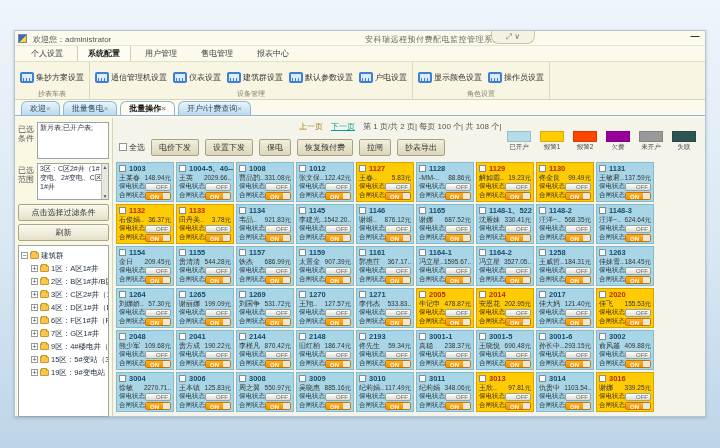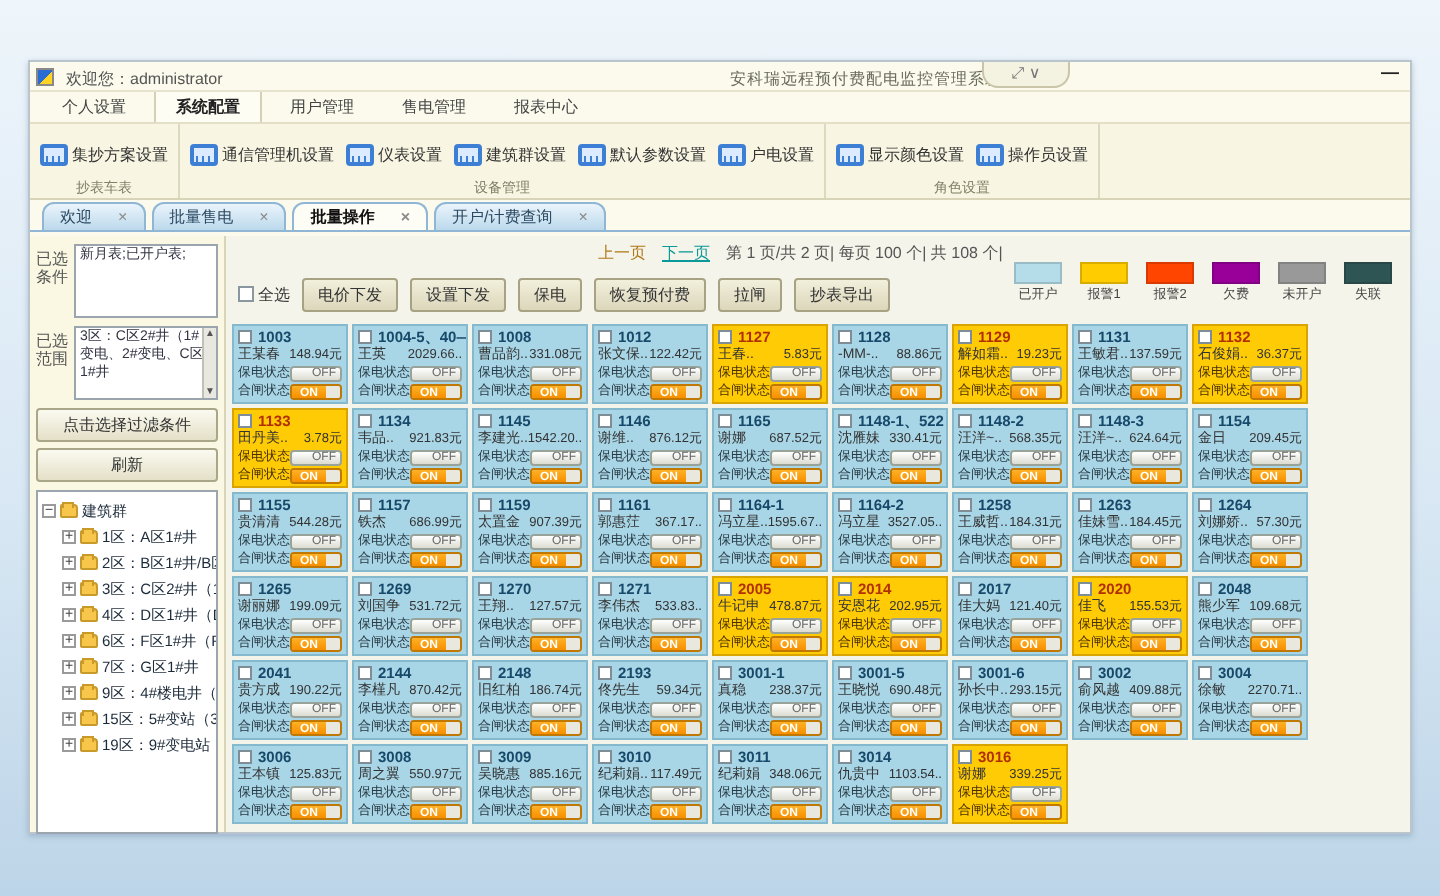--- a/index.html
+++ b/index.html
@@ -35,21 +35,21 @@
   .rbtn { display:flex; align-items:center; gap:2px; padding:1px 3px; font-size:8px; color:#333; cursor:default; }
   .ricon { width:14px; height:11px; background:#dcebff; border:2px solid #3e7fd6; border-radius:2px; position:relative; flex:none; }
   .ricon:after { content:""; position:absolute; left:1px; right:1px; bottom:0; height:3px;
                  background:repeating-linear-gradient(90deg,#3e7fd6 0 1px,transparent 1px 3px); }
   .rglabel { position:absolute; left:0; right:0; bottom:0; text-align:center; font-size:7px; color:#83806a; }
   .rfill { flex:1; }
 
   
   .tabstrip { position:relative; height:16px; background:#fbfaec; border-bottom:1px solid #8fb6d4;
               display:flex; align-items:flex-end; padding-left:6px; gap:3px; }
-  .ttab { display:flex; align-items:center; gap:13px; height:14px; padding:0 8px; font-size:8px; color:#2c4a63;
+  .ttab { display:flex; align-items:center; gap:0; height:14px; padding:0 8px; font-size:8px; color:#2c4a63;
           background:linear-gradient(180deg,#eaf4fb,#bcd9ec); border:1px solid #8fb6d4; border-bottom:none;
           border-radius:6px 6px 0 0; }
   .ttab.active { background:#fdfdf6; font-weight:bold; color:#111; }
   .tclose { font-size:8px; color:#8a8a8a; }
 
   
   .content { position:absolute; left:0; top:87px; bottom:0; right:0; display:flex; }
   .sidebar { width:98px; background:#faf8e3; border-right:1px solid #d8d4b8; padding:4px 3px; font-size:7px; }
   .filterrow { display:flex; gap:2px; margin-bottom:4px; }
   .flabel { width:17px; font-size:8px; color:#555; line-height:1.15; padding-top:3px; }
@@ -462,20 +462,41 @@
               <span class="track">OFF</span>
             </div>
             <div class="srow">
               <span class="slabel">合闸状态</span>
               <span class="onbtn">
                 <span class="onseg">ON</span>
                 <span class="onrest"></span>
               </span>
             </div>
           </div>
+          <div class="card warn">
+            <div class="chd">
+              <span class="cbx"></span>
+              <span class="cid">1130</span>
+            </div>
+            <div class="cline">
+              <span class="cname">佟金良</span>
+              <span class="cval">99.49元</span>
+            </div>
+            <div class="srow">
+              <span class="slabel">保电状态</span>
+              <span class="track">OFF</span>
+            </div>
+            <div class="srow">
+              <span class="slabel">合闸状态</span>
+              <span class="onbtn">
+                <span class="onseg">ON</span>
+                <span class="onrest"></span>
+              </span>
+            </div>
+          </div>
           <div class="card">
             <div class="chd">
               <span class="cbx"></span>
               <span class="cid">1131</span>
             </div>
             <div class="cline">
               <span class="cname">王敏君..</span>
               <span class="cval">137.59元</span>
             </div>
             <div class="srow">
@@ -1365,20 +1386,41 @@
               <span class="track">OFF</span>
             </div>
             <div class="srow">
               <span class="slabel">合闸状态</span>
               <span class="onbtn">
                 <span class="onseg">ON</span>
                 <span class="onrest"></span>
               </span>
             </div>
           </div>
+          <div class="card warn">
+            <div class="chd">
+              <span class="cbx"></span>
+              <span class="cid">3013</span>
+            </div>
+            <div class="cline">
+              <span class="cname">王欣..</span>
+              <span class="cval">97.81元</span>
+            </div>
+            <div class="srow">
+              <span class="slabel">保电状态</span>
+              <span class="track">OFF</span>
+            </div>
+            <div class="srow">
+              <span class="slabel">合闸状态</span>
+              <span class="onbtn">
+                <span class="onseg">ON</span>
+                <span class="onrest"></span>
+              </span>
+            </div>
+          </div>
           <div class="card">
             <div class="chd">
               <span class="cbx"></span>
               <span class="cid">3014</span>
             </div>
             <div class="cline">
               <span class="cname">仇贵中</span>
               <span class="cval">1103.54..</span>
             </div>
             <div class="srow">

